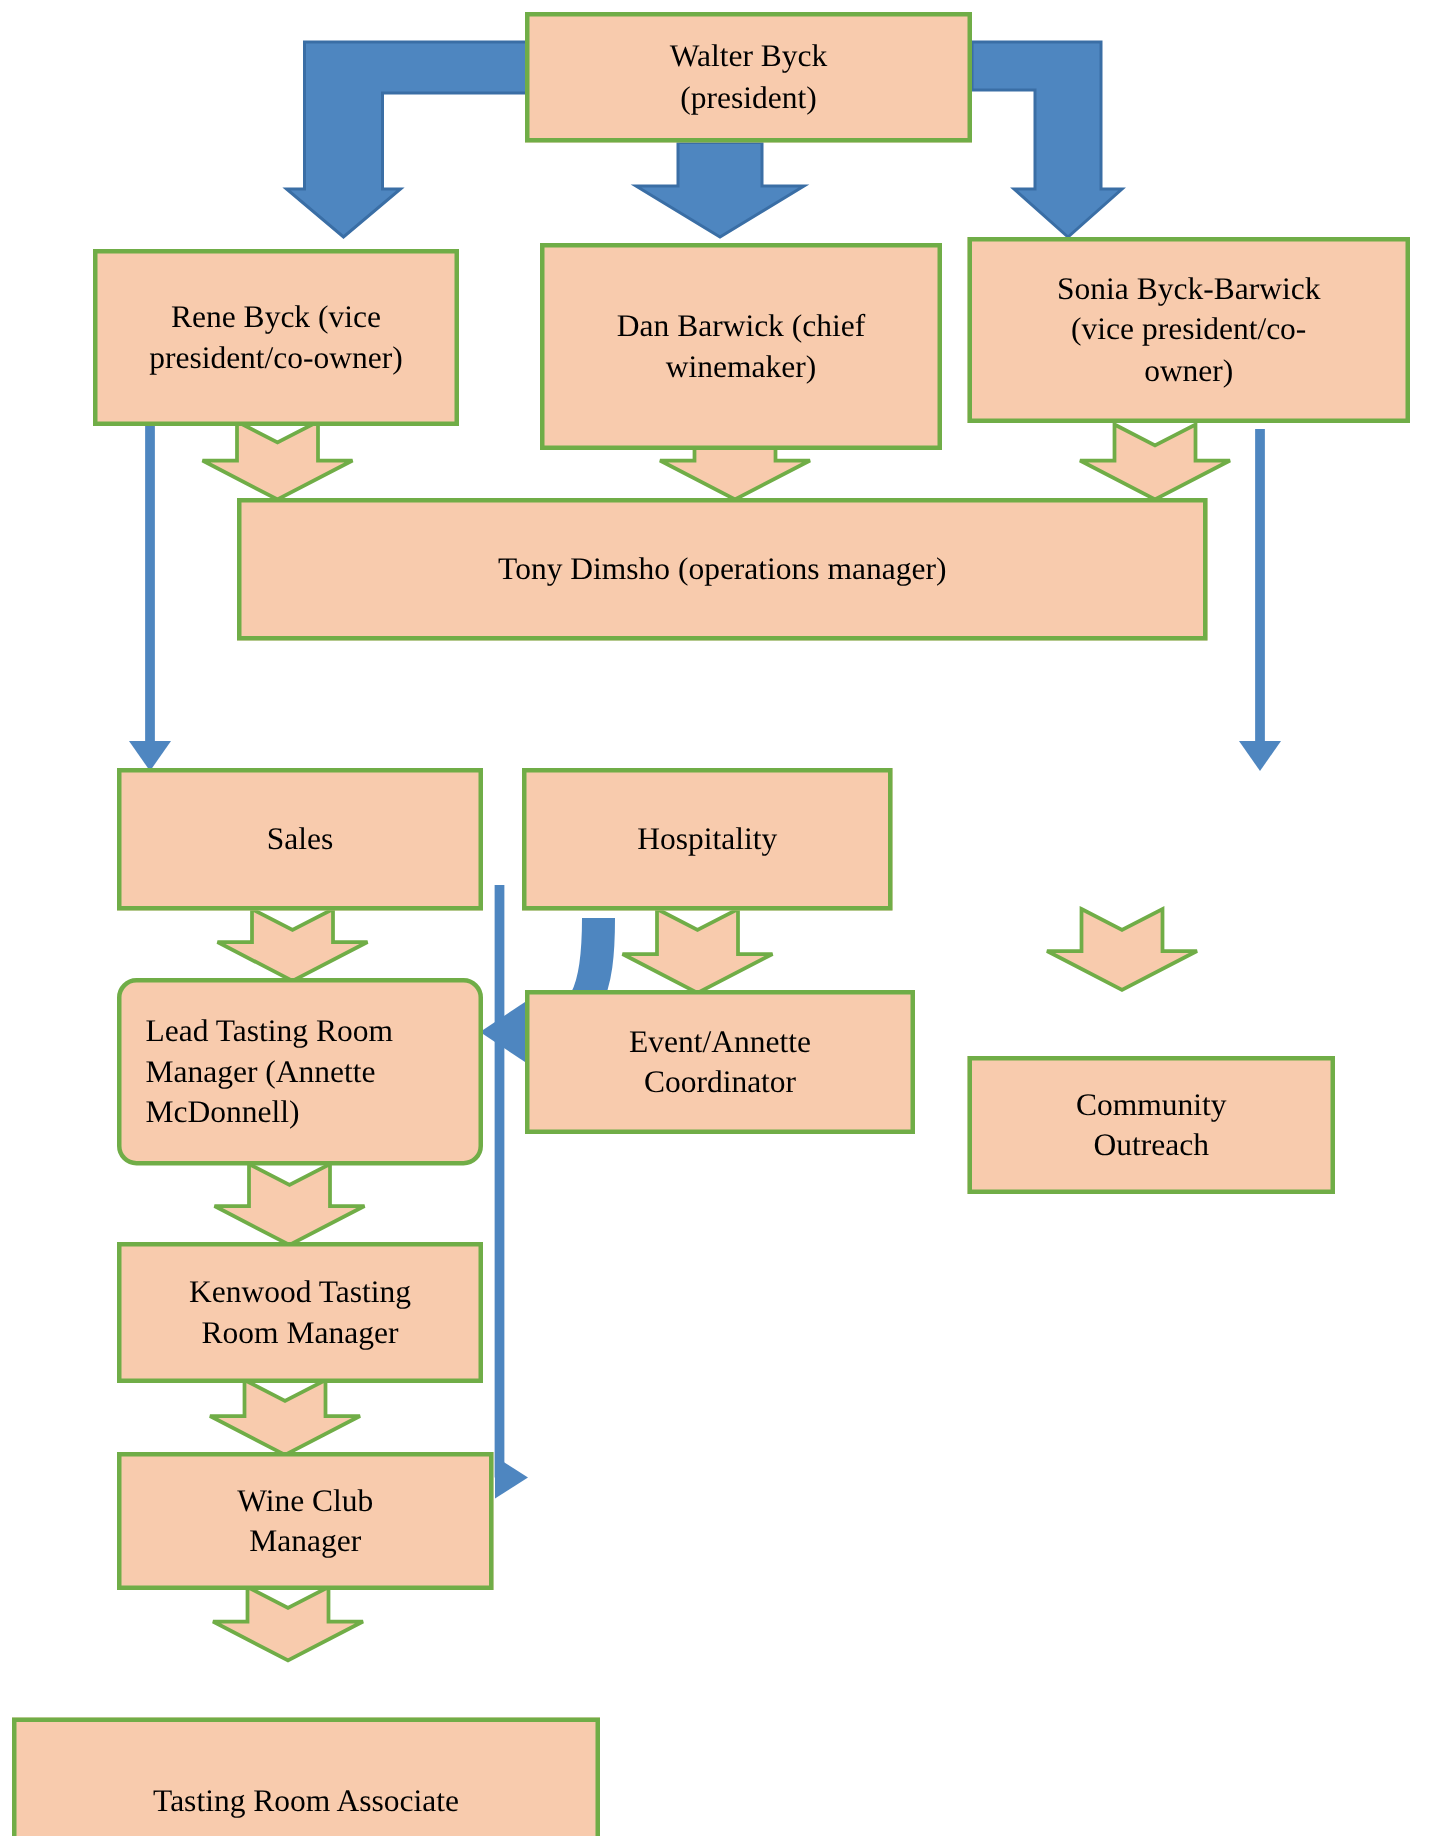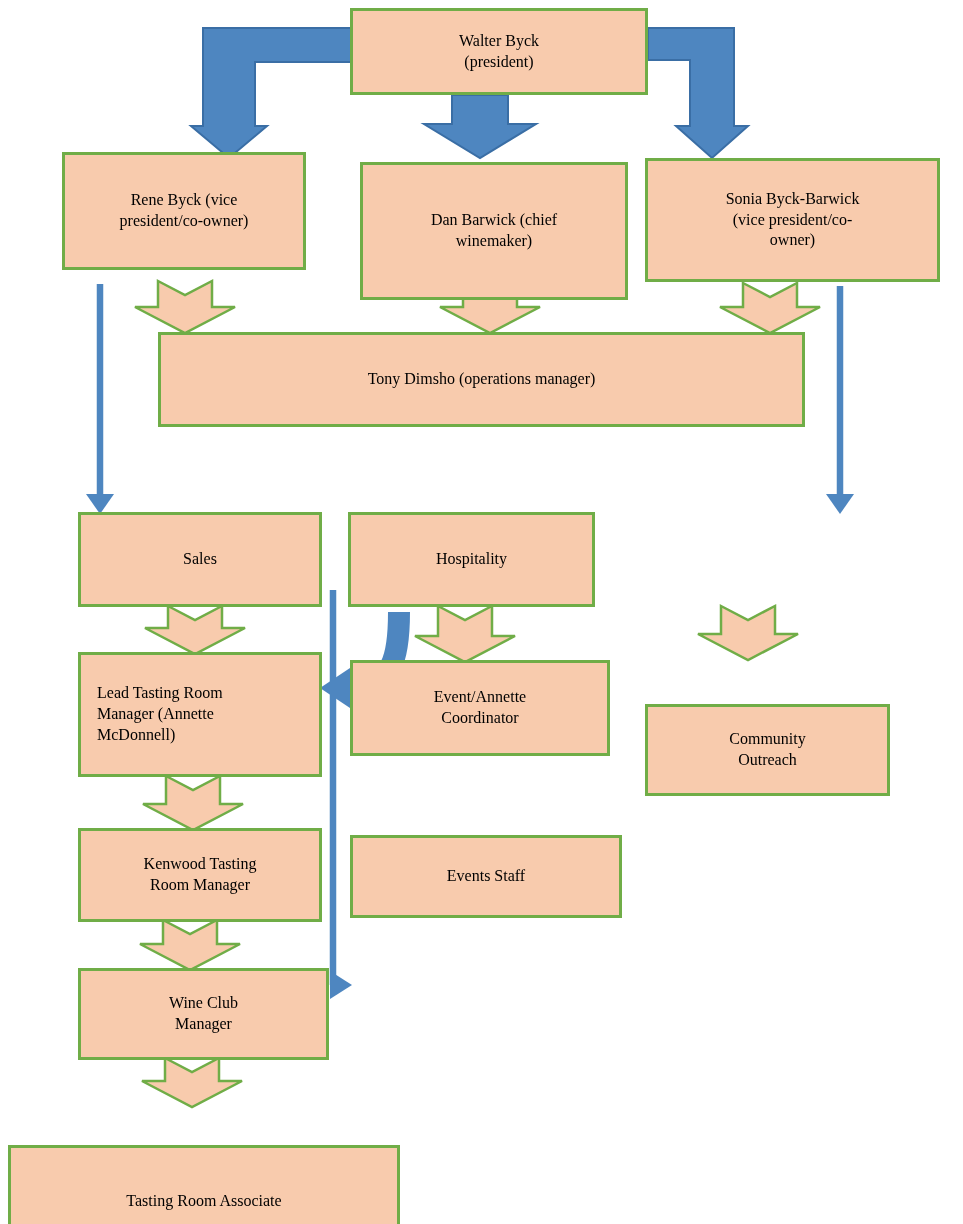--- a/index.html
+++ b/index.html
@@ -20,30 +20,31 @@
   .node {
     position: absolute;
     background: #f8cbad;
     border: 3px solid #70ad47;
     box-sizing: border-box;
     display: flex;
     align-items: center;
     justify-content: center;
     text-align: center;
     color: #000000;
-    font-size: 16px;
+    font-size: 21px;
     line-height: 1.3;
     white-space: pre-line;
     padding: 4px 10px;
     z-index: 2;
   }
   .node.align-left {
     justify-content: flex-start;
     text-align: left;
     padding-left: 16px;
+    border-radius: 13px;
   }
   .chevron-arrow { fill: #f8cbad; stroke: #70ad47; stroke-width: 2.5; }
   .blue-block   { fill: #4e86c0; stroke: #3a6ea5; stroke-width: 2; }
   .blue-line    { stroke: #4e86c0; stroke-width: 6.5; fill: none; }
   .blue-head    { fill: #4e86c0; stroke: none; }
   .blue-curve   { stroke: #4e86c0; stroke-width: 22; fill: none; }
 </style>
 </head>
 <body>
 
@@ -77,21 +78,21 @@
     <polygon class="chevron-arrow" points="166,776 193,790 220,776 220,804 243,804 193,830 143,804 166,804"></polygon>
     <polygon class="chevron-arrow" points="163,920 190,934 217,920 217,944 240,944 190,970 140,944 163,944"></polygon>
     <polygon class="chevron-arrow" points="165,1058 192,1072 219,1058 219,1081 242,1081 192,1107 142,1081 165,1081"></polygon>
   </svg>
 
   <div class="node" style="left:350px; top:8px;  width:298px; height:87px;">
     <span>Walter Byck
 (president)</span>
   </div>
 
-  <div class="node" style="left:62px;  top:152px; width:244px; height:118px;align-items:center;">
+  <div class="node" style="left:62px;  top:166px; width:244px; height:118px;align-items:center;">
     <span>Rene Byck (vice
 president/co-owner)</span>
   </div>
 
   <div class="node" style="left:360px; top:162px; width:268px; height:138px;">
     <span>Dan Barwick (chief
 winemaker)</span>
   </div>
 
   <div class="node" style="left:158px; top:332px; width:647px; height:95px;">
@@ -127,23 +128,20 @@
   <div class="node" style="left:645px; top:658px; width:245px; height:92px;margin-top:46px;">
     <span>Community
 Outreach</span>
   </div>
 
   <div class="node" style="left:78px;  top:828px; width:244px; height:94px;">
     <span>Kenwood Tasting
 Room Manager</span>
   </div>
 
-  <div class="node" style="left:350px; top:835px; width:272px; height:83px;">
-    <span>Events Staff</span>
-  </div>
 
   <div class="node" style="left:78px;  top:968px; width:251px; height:92px;">
     <span>Wine Club
 Manager</span>
   </div>
 
   <div class="node" style="left:8px; top:1105px; width:392px; height:112px;margin-top:40px;">
     <span>Tasting Room Associate</span>
   </div>
 

